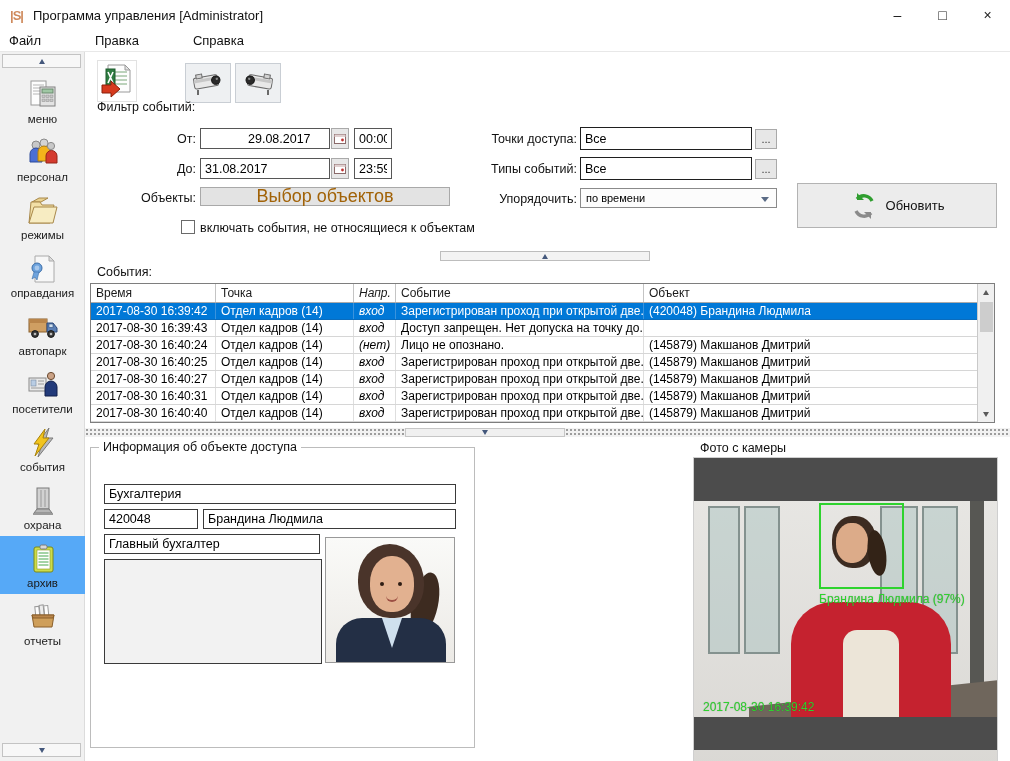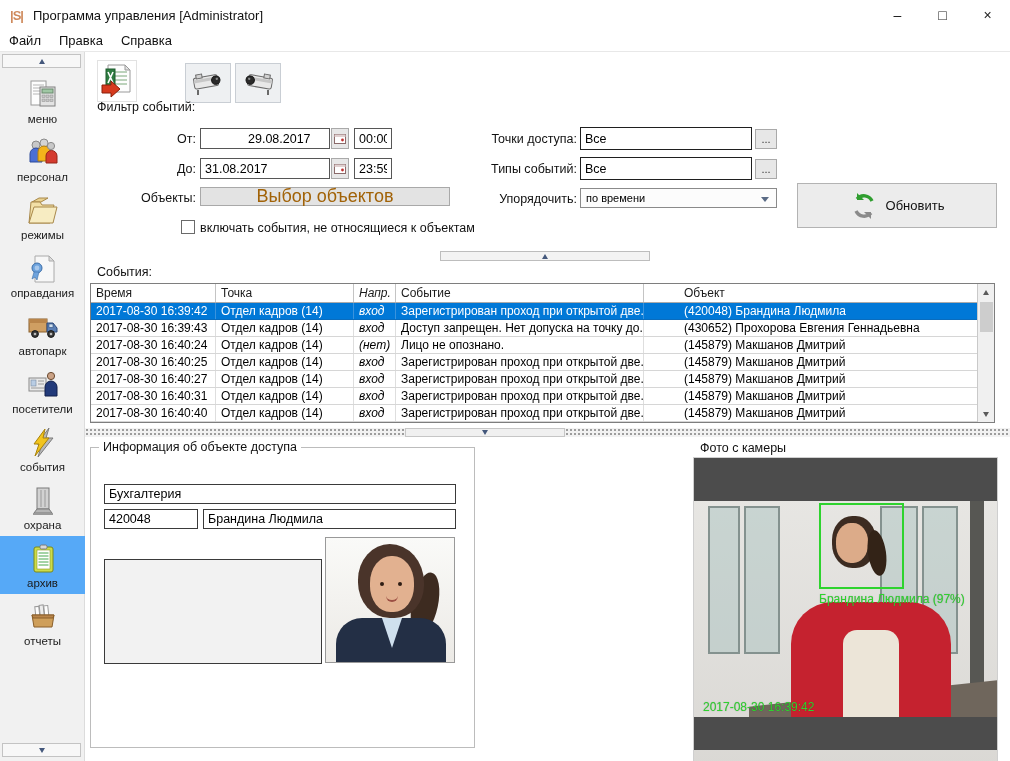--- a/index.html
+++ b/index.html
@@ -10,21 +10,21 @@
     outline:1px solid #9b9b9b; overflow:hidden;
     font-family:"Liberation Sans", sans-serif; color:#000;
   }
   
   .titlebar { position:absolute; left:0; top:0; width:1010px; height:30px; background:#fff; display:flex; align-items:center; }
   .app-icon { margin-left:10px; font-size:13px; font-weight:bold; color:#cf8a5c; letter-spacing:-1px; }
   .title-text { margin-left:10px; font-size:13px; color:#111; }
   .win-controls { position:absolute; right:0; top:0; height:30px; display:flex; }
   .win-btn { width:45px; height:30px; display:flex; align-items:center; justify-content:center; font-size:14px; color:#222; cursor:default; }
   
-  .menubar { position:absolute; left:0; top:30px; width:1010px; height:22px; background:#fff; display:flex; align-items:center; border-bottom:1px solid #e8e8e8; }
+  .menubar { position:absolute; left:0; top:30px; width:1010px; height:22px; background:#fff; display:flex; align-items:center; border-bottom:1px solid #e8e8e8;gap:36px; }
   .menu-item { padding:2px 9px; font-size:13px; color:#111; }
   
   .sidebar { position:absolute; left:0; top:52px; width:85px; height:709px; background:#f1f1f1; border-right:1px solid #dcdcdc; }
   .side-scroll { position:absolute; left:2px; width:79px; height:14px; background:#f7f7f7; border:1px solid #c3c3c3; display:flex; align-items:center; justify-content:center; }
   .side-scroll.up { top:2px; } .side-scroll.down { bottom:4px; }
   .side-items { position:absolute; left:0; top:20px; width:85px; }
   .side-item { width:85px; height:58px; display:flex; flex-direction:column; align-items:center; justify-content:center; }
   .side-item .icn { width:34px; height:34px; display:block; }
   .side-item .lbl { font-size:11.5px; color:#1a1a1a; margin-top:1px; white-space:nowrap; }
   .side-item.selected { background:#56a9f7; }
@@ -53,21 +53,21 @@
   .hsplit { position:absolute; left:85px; top:428px; width:925px; height:9px;
             background-image:radial-gradient(#9d9d9d 0.8px, transparent 0.9px); background-size:4px 4px; background-color:#f2f2f2; }
   .hsplit-handle { position:absolute; left:320px; top:0; width:160px; height:9px; background:#f0f0f0; border:1px solid #c6c6c6; display:flex; align-items:center; justify-content:center; }
   
   .tbl { position:absolute; left:90px; top:283px; width:905px; height:140px; border:1px solid #7e7e7e; background:#fff; display:flex; }
   .tbl-main { flex:1; overflow:hidden; }
   .trow { display:flex; height:17px; line-height:16px; font-size:12px; border-bottom:1px solid #d6d6d6; white-space:nowrap; }
   .trow.head { height:19px; line-height:18px; border-bottom:1px solid #ababab; color:#1a1a1a; }
   .trow > div { padding-left:5px; overflow:hidden; border-right:1px solid #dedede; }
   .trow.head > div { border-right:1px solid #c4c4c4; }
-  .c-time{width:125px;} .c-point{width:138px;} .c-dir{width:42px;font-style:italic;} .c-event{width:248px;} .c-obj{flex:1; border-right:none !important;margin-left:35px;}
+  .c-time{width:125px;} .c-point{width:138px;} .c-dir{width:42px;font-style:italic;} .c-event{width:248px;} .c-obj{flex:1; border-right:none !important;}
   .trow.selected { background:#0078d7; color:#fff; border-bottom-color:#0a6cbd; }
   .trow.selected > div { border-right-color:#3a93dd; }
   .tbl-scroll { width:17px; background:#f0f0f0; border-left:1px solid #c9c9c9; display:flex; flex-direction:column; align-items:center; }
   .sb-btn { width:17px; height:16px; display:flex; align-items:center; justify-content:center; }
   .sb-thumb { width:13px; height:30px; background:#cdcdcd; margin-top:2px; }
   .sb-track { flex:1; }
   
   .groupbox { position:absolute; left:90px; top:447px; width:385px; height:301px; border:1px solid #bcbcbc; }
   .groupbox legend, .group-label { position:absolute; left:8px; top:-8px; background:#fff; padding:0 4px; font-size:12.5px; color:#111; }
   .camera-label { position:absolute; left:700px; top:441px; font-size:12.5px; color:#111; }
@@ -379,21 +379,20 @@
         <div class="c-point">Отдел кадров (14)</div>
         <div class="c-dir">вход</div>
         <div class="c-event">Зарегистрирован проход при открытой две...</div>
         <div class="c-obj">(420048) Брандина Людмила</div>
       </div>
       <div class="trow">
         <div class="c-time">2017-08-30 16:39:43</div>
         <div class="c-point">Отдел кадров (14)</div>
         <div class="c-dir">вход</div>
         <div class="c-event">Доступ запрещен. Нет допуска на точку до...</div>
-        <div class="c-obj">(430652) Прохорова Евгения Геннадьевна</div>
       </div>
       <div class="trow">
         <div class="c-time">2017-08-30 16:40:24</div>
         <div class="c-point">Отдел кадров (14)</div>
         <div class="c-dir">(нет)</div>
         <div class="c-event">Лицо не опознано.</div>
         <div class="c-obj">(145879) Макшанов Дмитрий</div>
       </div>
       <div class="trow">
         <div class="c-time">2017-08-30 16:40:25</div>
@@ -440,20 +439,21 @@
     <div class="hsplit-handle">
         <span class="tri-down sm"></span>
       </div>
   </div>
 
   <div class="groupbox">
     <span class="group-label">Информация об объекте доступа</span>
     <input class="box" style="left: 13px; top: 36px; width: 352px; height: 20px; border-color: rgb(58, 58, 58);" value="Бухгалтерия">
     <input class="box" style="left: 13px; top: 61px; width: 94px; height: 20px; border-color: rgb(58, 58, 58);" value="420048">
     <input class="box" style="left: 112px; top: 61px; width: 253px; height: 20px; border-color: rgb(58, 58, 58);" value="Брандина Людмила">
+    <input class="box" style="left: 13px; top: 86px; width: 216px; height: 20px; border-color: rgb(58, 58, 58);" value="Главный бухгалтер">
     <div class="abs" style="left:13px; top:111px; width:218px; height:105px; border:1px solid #3a3a3a; background:#f2f2f2;"></div>
     <div class="portrait">
       <div class="p-tail"></div>
       <div class="p-hair"></div>
       <div class="p-body">
           <div class="p-shirt"></div>
         </div>
       <div class="p-face">
         <div class="p-eye" style="left:10px;"></div>
           <div class="p-eye" style="left:28px;"></div>

